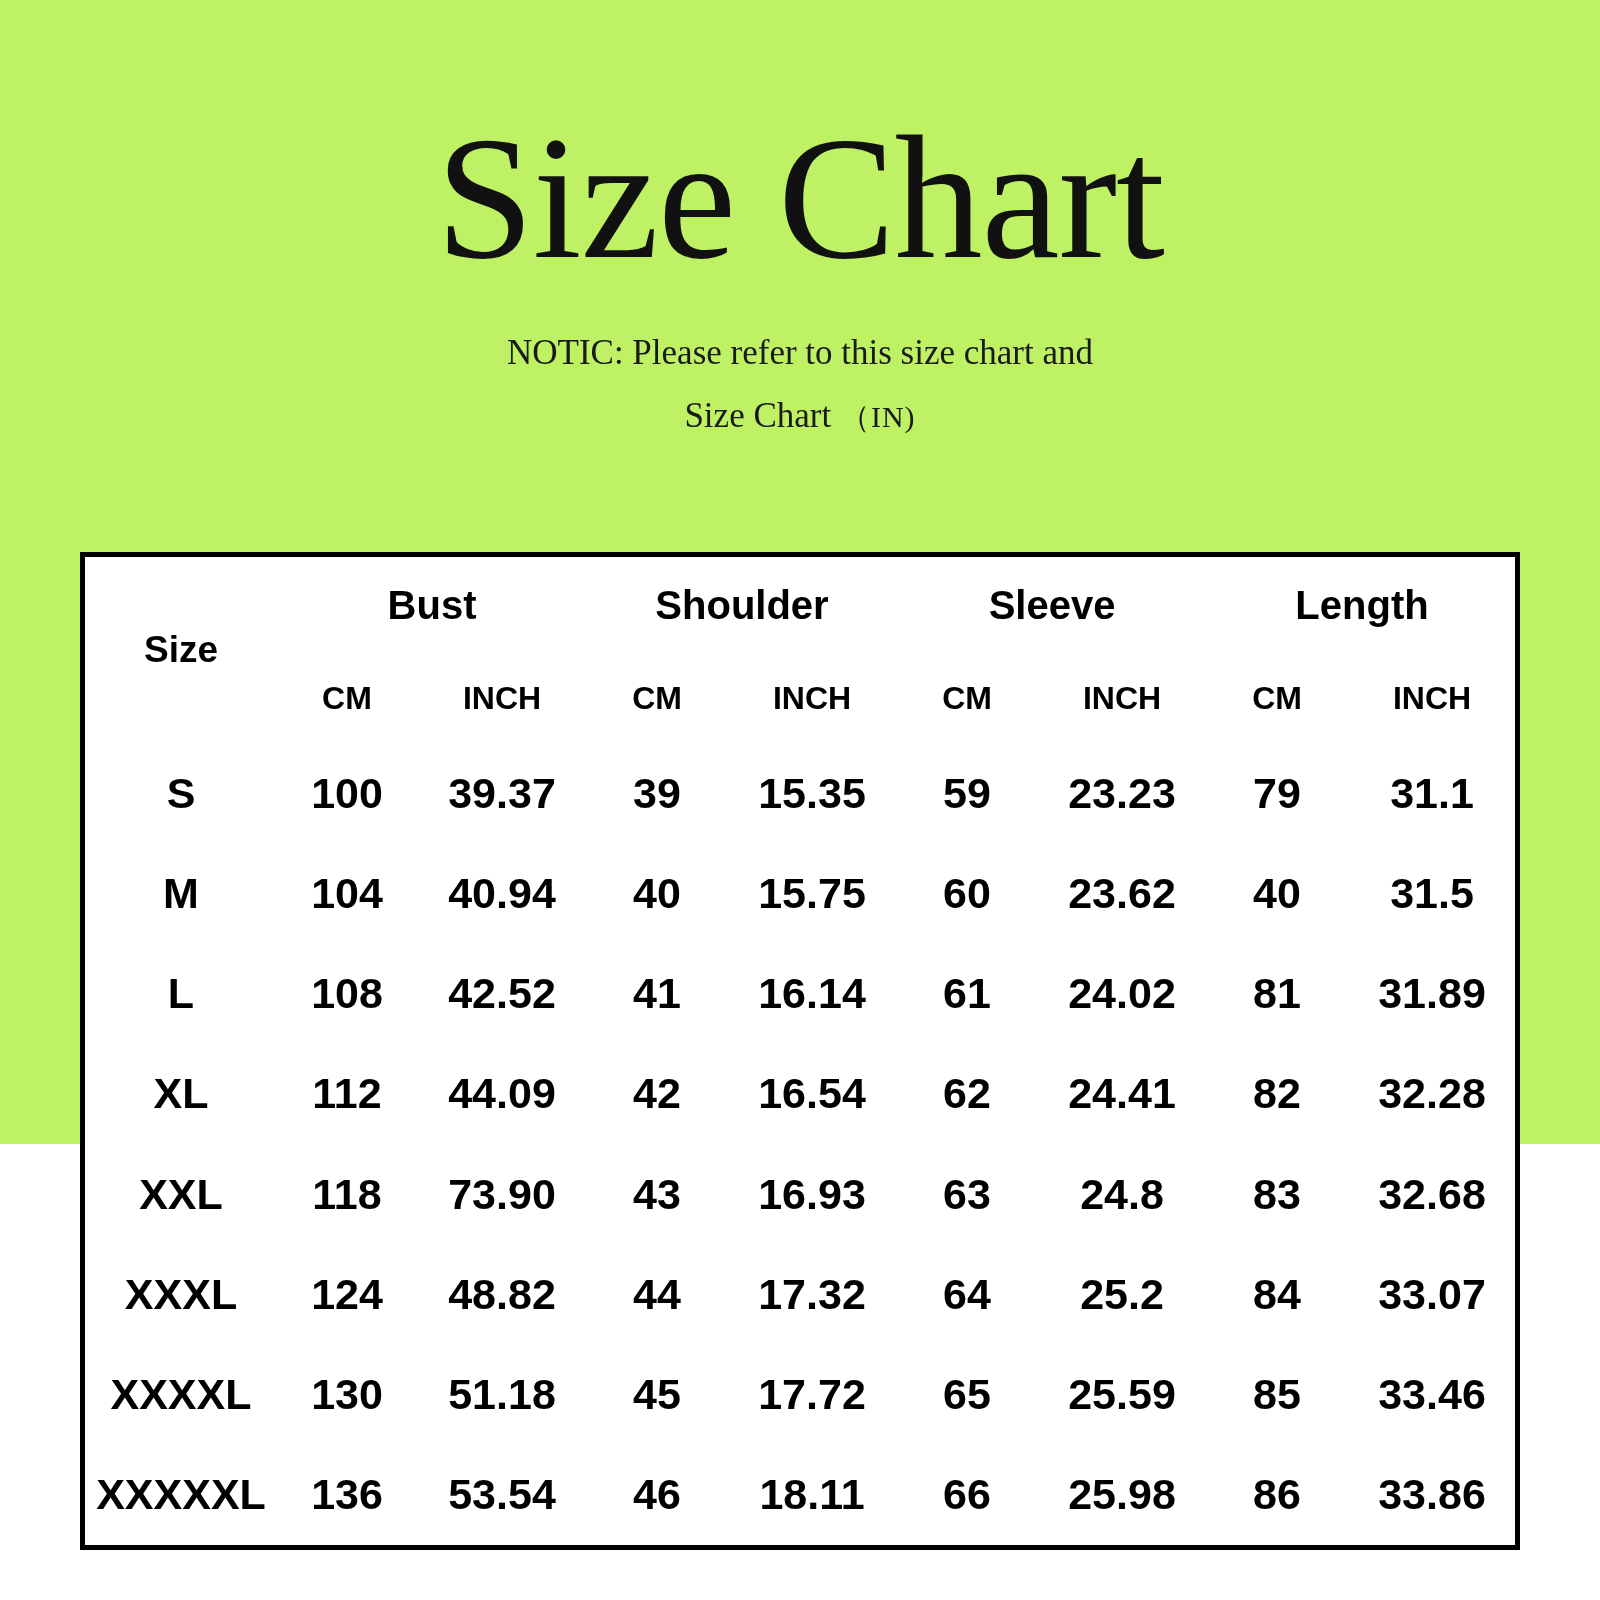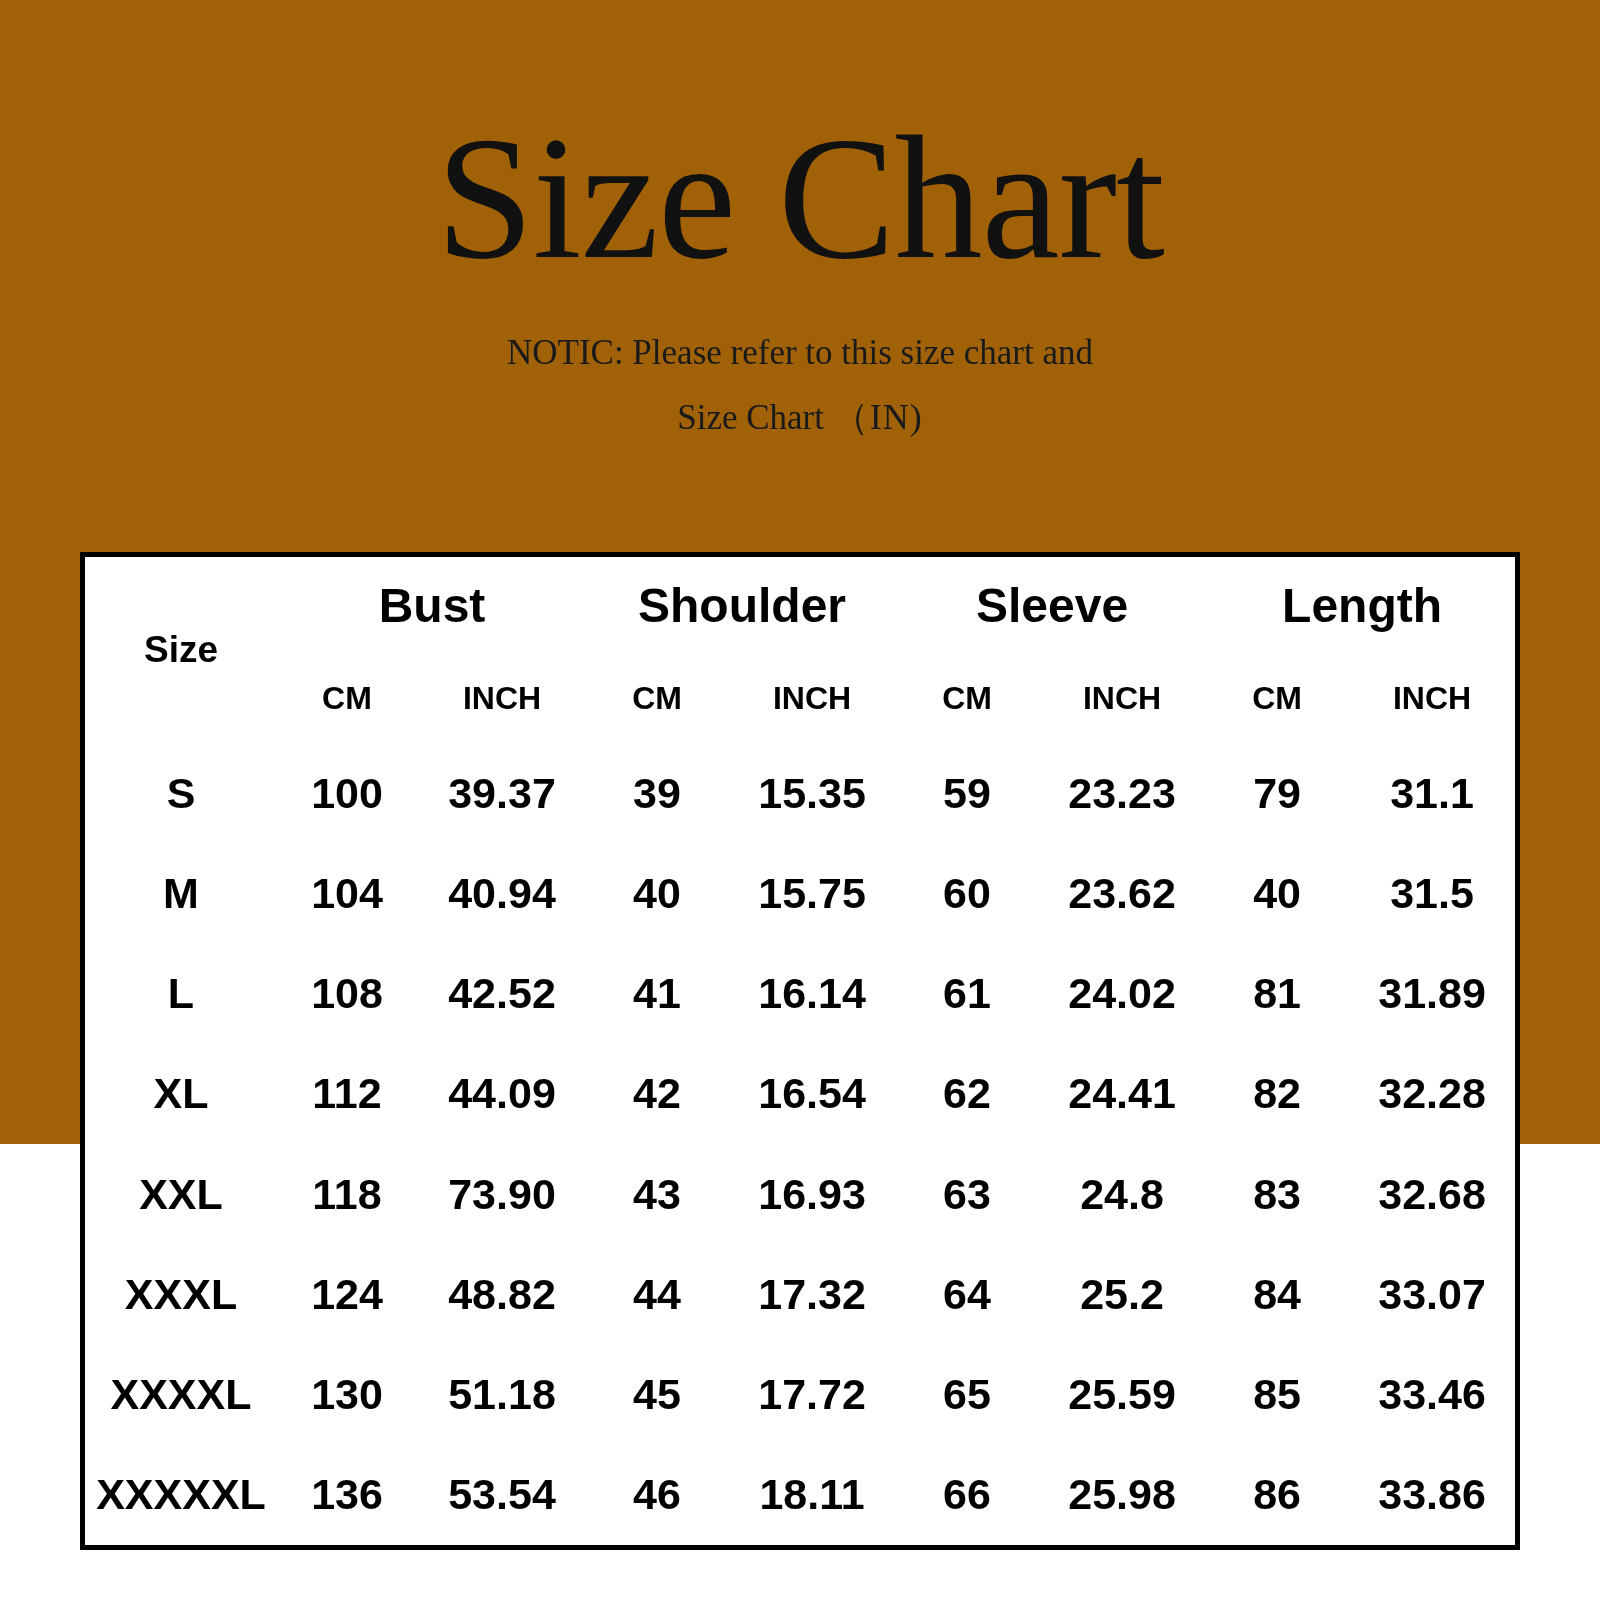--- a/index.html
+++ b/index.html
@@ -11,21 +11,21 @@
     width: 1600px;
     height: 1600px;
     font-family: "Liberation Sans", sans-serif;
     color: #000000;
     overflow: hidden;
   }
   .page {
     position: relative;
     width: 1600px;
     height: 1144px;
-    background: #a16207;
+    background: #bef264;
   }
   .title {
     text-align: center;
     font-family: "Liberation Serif", serif;
     font-size: 176px;
     line-height: 1;
     letter-spacing: -1px;
     color: #111111;
     padding-top: 110px;
     font-weight: 400;
@@ -40,21 +40,21 @@
   }
   .notice .line {
     display: block;
   }
   .notice .sub {
     display: block;
     margin-top: 6px;
     font-size: 35px;
   }
   .notice .sub .unit {
-    font-size: 36px;
+    font-size: 30px;
     letter-spacing: 1px;
   }
 
   .table-wrap {
     position: absolute;
     left: 80px;
     top: 552px;
     width: 1440px;
     height: 998px;
     border: 5px solid #000000;
@@ -69,21 +69,21 @@
   }
   table.size-table td, table.size-table th {
     text-align: center;
     vertical-align: middle;
     font-family: "Liberation Sans", sans-serif;
     font-weight: bold;
     color: #000000;
     padding: 0;
   }
   .grp-head {
-    font-size: 48px;
+    font-size: 40px;
     padding-bottom: 4px;
   }
   .size-head {
     font-size: 37px;
   }
   .unit-head {
     font-size: 32px;
   }
   .hdr-row-1 td { height: 96px; }
   .hdr-row-2 td { height: 88px; }

